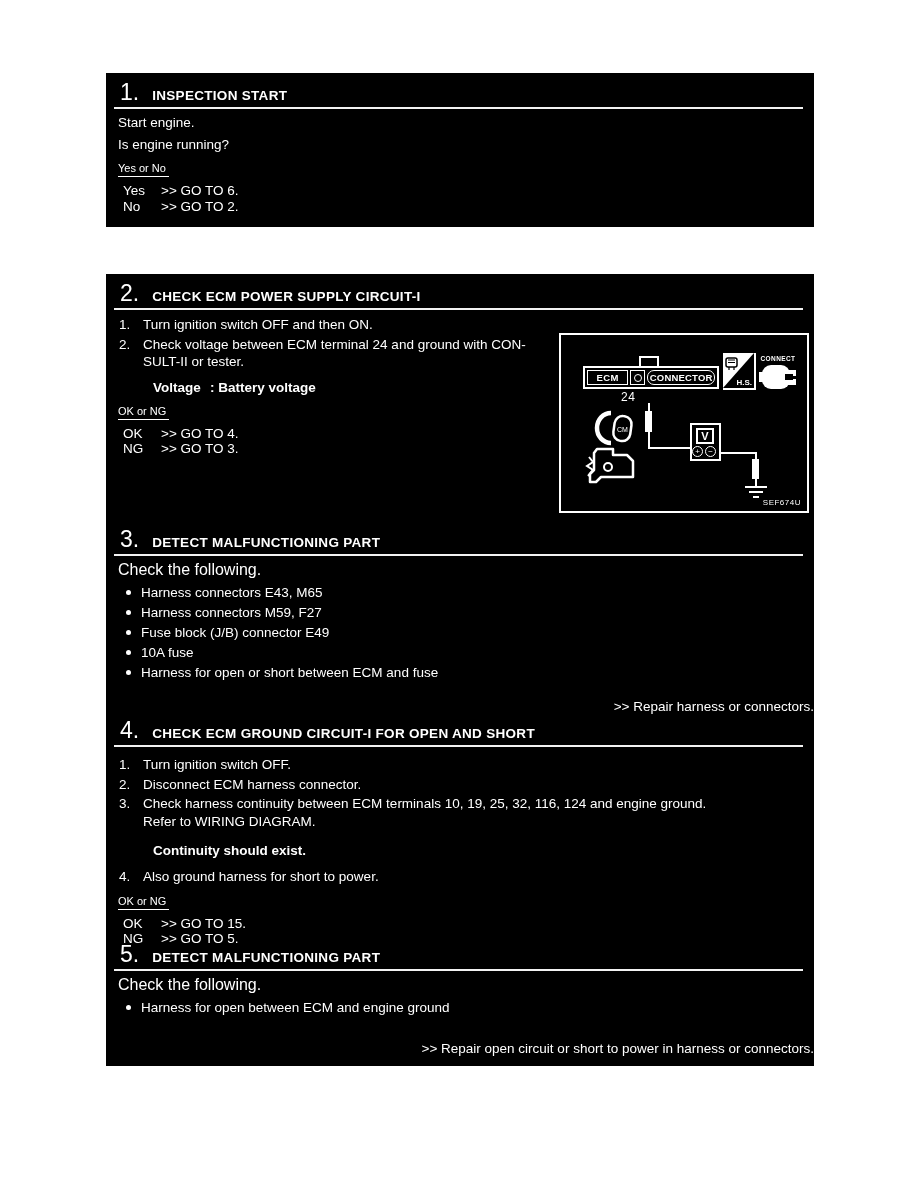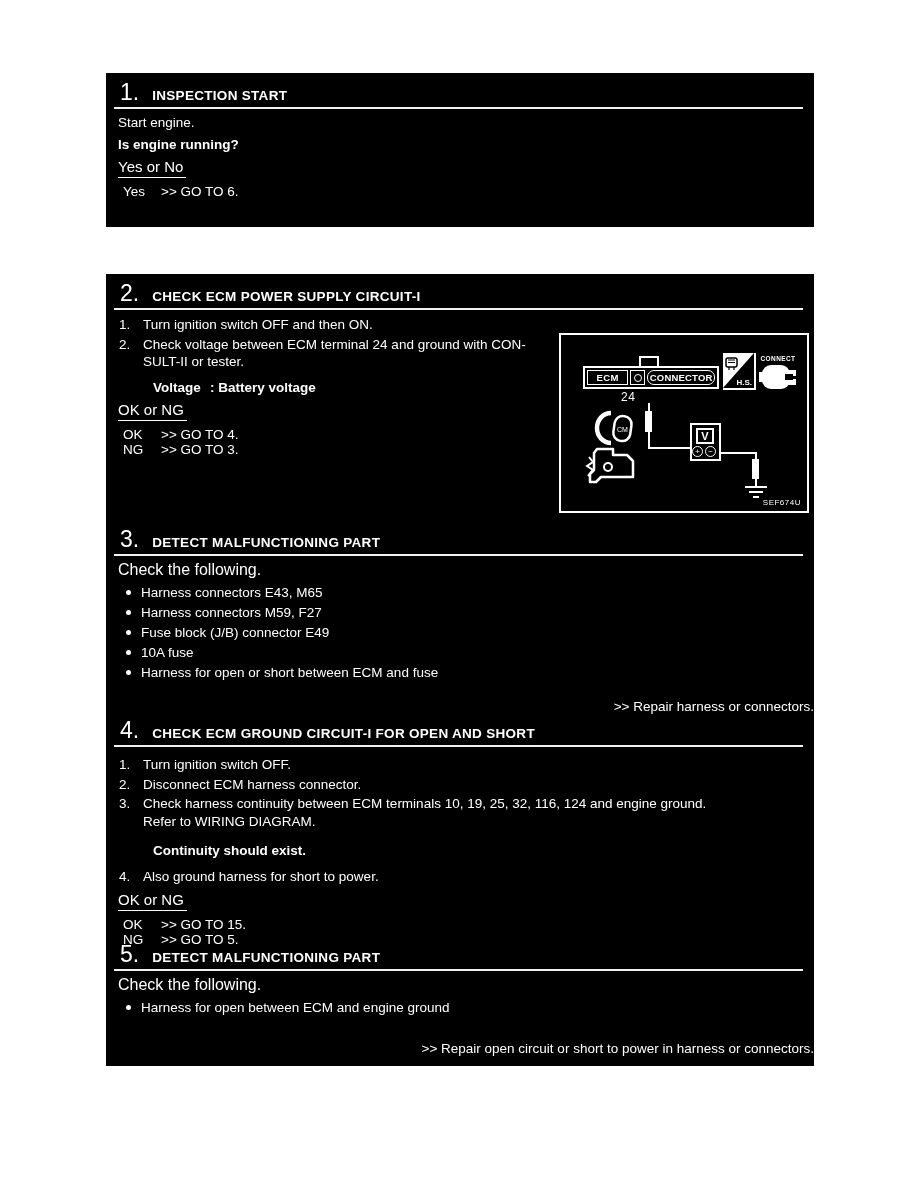--- a/index.html
+++ b/index.html
@@ -17,24 +17,24 @@
   #sec3{top:246px;}
   #sec4{top:437px;}
   #sec5{top:661px;}
 
   .sec-head{display:flex;align-items:baseline;padding-left:14px;margin-top:6px;}
   .sec-num{font-size:23px;line-height:27px;margin-right:13px;}
   .sec-title{font-size:13.5px;font-weight:bold;letter-spacing:0.3px;}
   .sec-rule{height:2px;background:#f2f2f2;margin:1px 11px 0 8px;}
 
   .body-line{margin:5px 0 0 12px;font-size:13.5px;line-height:17px;}
-  .q-bold{font-weight:bold;}
+  .q-bold{font-weight:normal;}
 
   .choice-wrap{margin-top:5px;padding-left:12px;}
-  .choice{display:inline-block;font-size:15px;border-bottom:1.5px solid #fff;padding:0 3px 2px 0;}
+  .choice{display:inline-block;font-size:11px;border-bottom:1.5px solid #fff;padding:0 3px 2px 0;}
 
   .action-rows{margin-top:6px;}
   .action-row{display:flex;padding-left:17px;font-size:13.5px;line-height:15.5px;}
   .action-label{width:38px;flex:none;}
 
   .steps{margin-top:6px;}
   #sec4 .steps{margin-top:9px;}
   .step{display:flex;padding-left:13px;font-size:13.5px;line-height:17.5px;margin-bottom:2px;}
   .step-num{width:24px;flex:none;}
   .step-text{flex:1;padding-right:10px;}
@@ -102,20 +102,24 @@
   <div class="body-line">Start engine.</div>
   <div class="body-line q-bold">Is engine running?</div>
   <div class="choice-wrap">
     <span class="choice">Yes or No</span>
   </div>
   <div class="action-rows">
     <div class="action-row">
       <span class="action-label">Yes</span>
       <span class="action-result">&gt;&gt; GO TO 6.</span>
     </div>
+    <div class="action-row">
+      <span class="action-label">No</span>
+      <span class="action-result">&gt;&gt; GO TO 2.</span>
+    </div>
   </div>
 </div>
 
 <div class="panel" id="panel2">
 
   <div class="section" id="sec2">
     <div class="sec-head">
       <span class="sec-num">2.</span>
       <span class="sec-title">CHECK ECM POWER SUPPLY CIRCUIT-I</span>
     </div>

